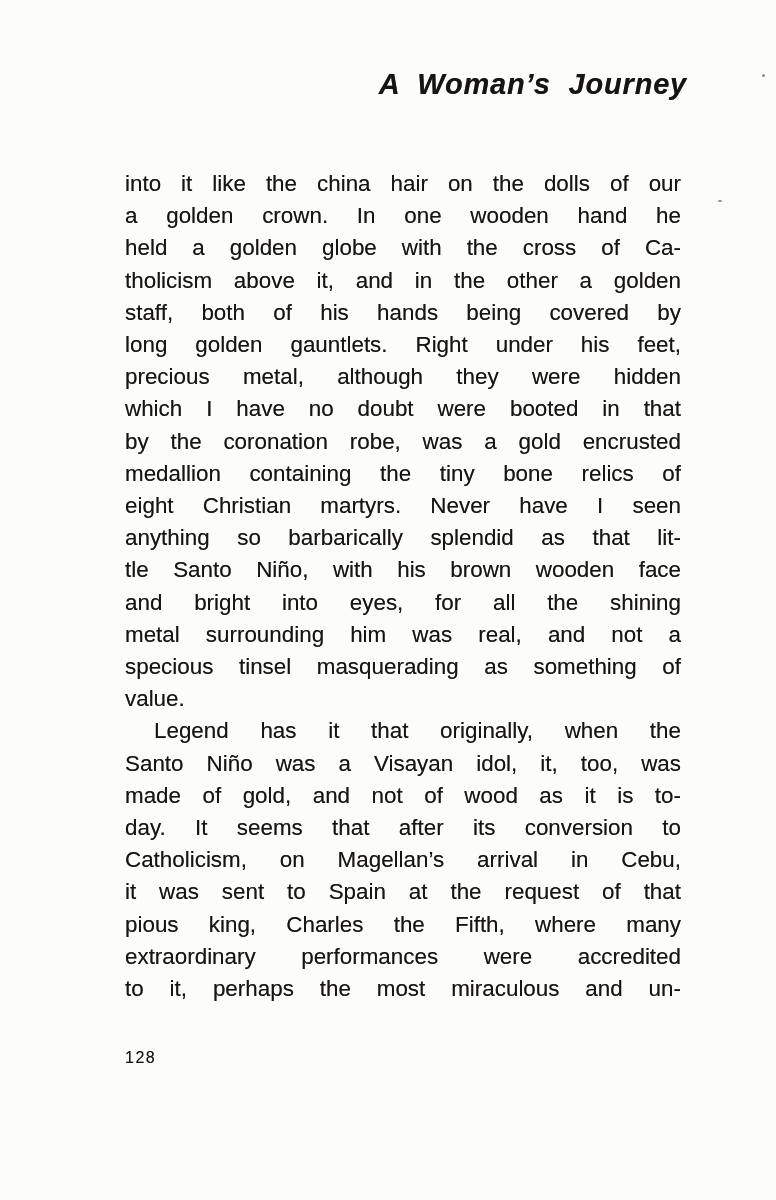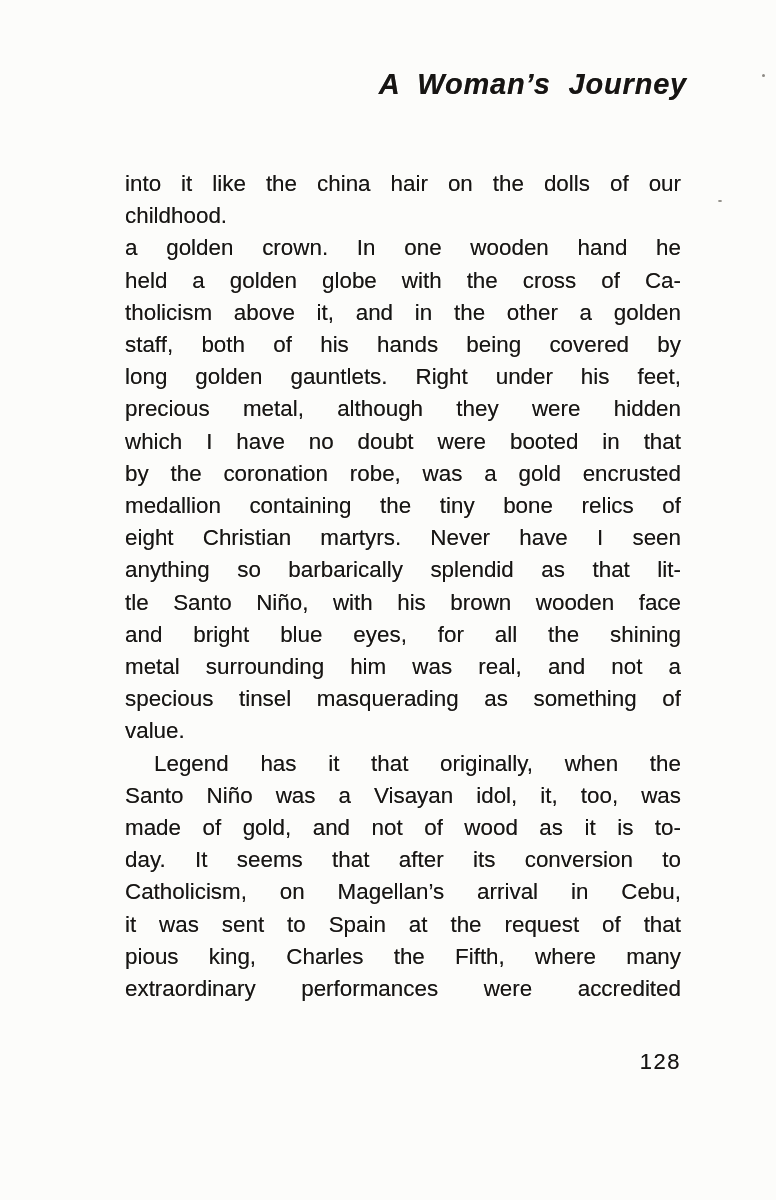--- a/index.html
+++ b/index.html
@@ -54,66 +54,66 @@
     text-align-last: left;
   }
   .line.indent {
     padding-left: 29px;
   }
   .page-number {
     position: absolute;
     top: 1049px;
     left: 125px;
     width: 556px;
-    text-align: right;
-    font-size: 22px;
+    text-align: left;
+    font-size: 16px;
     letter-spacing: 1.5px;
     font-variant-numeric: oldstyle-nums;
     text-shadow: 0 0 0.4px rgba(0,0,0,0.5);
   }
   .speck {
     position: absolute;
     background: #8d8a84;
     border-radius: 50%;
   }
   .speck.s1 { left: 762px; top: 74px;  width: 3px; height: 3px; }
   .speck.s2 { left: 718px; top: 200px; width: 4px; height: 2px; }
 </style>
 </head>
 <body>
 
 <div class="page">
   <div class="running-header">A Woman’s Journey</div>
 
   <div class="body-text">
       <div class="line">into it like the china hair on the dolls of our</div>
-      <div class="line end">childhood.</div>
       <div class="line">a golden crown.  In one wooden hand he</div>
       <div class="line">held a golden globe with the cross of Ca-</div>
       <div class="line">tholicism above it, and in the other a golden</div>
       <div class="line">staff, both of his hands being covered by</div>
       <div class="line">long golden gauntlets.  Right under his feet,</div>
       <div class="line">precious metal, although they were hidden</div>
       <div class="line">which I have no doubt were booted in that</div>
       <div class="line">by the coronation robe, was a gold encrusted</div>
       <div class="line">medallion containing the tiny bone relics of</div>
       <div class="line">eight Christian martyrs.  Never have I seen</div>
       <div class="line">anything so barbarically splendid as that lit-</div>
       <div class="line">tle Santo Niño, with his brown wooden face</div>
-      <div class="line">and bright blue eyes, for all the shining</div>
+      <div class="line">and bright into eyes, for all the shining</div>
       <div class="line">metal surrounding him was real, and not a</div>
       <div class="line">specious tinsel masquerading as something of</div>
       <div class="line end">value.</div>
       <div class="line indent">Legend has it that originally, when the</div>
       <div class="line">Santo Niño was a Visayan idol, it, too, was</div>
       <div class="line">made of gold, and not of wood as it is to-</div>
       <div class="line">day.  It seems that after its conversion to</div>
       <div class="line">Catholicism, on Magellan’s arrival in Cebu,</div>
       <div class="line">it was sent to Spain at the request of that</div>
       <div class="line">pious king, Charles the Fifth, where many</div>
       <div class="line">extraordinary performances were accredited</div>
+      <div class="line">to it, perhaps the most miraculous and un-</div>
     </div>
 
   <div class="page-number">128</div>
 
   <span class="speck s1"></span>
   <span class="speck s2"></span>
 </div>
 
 </body></html>

